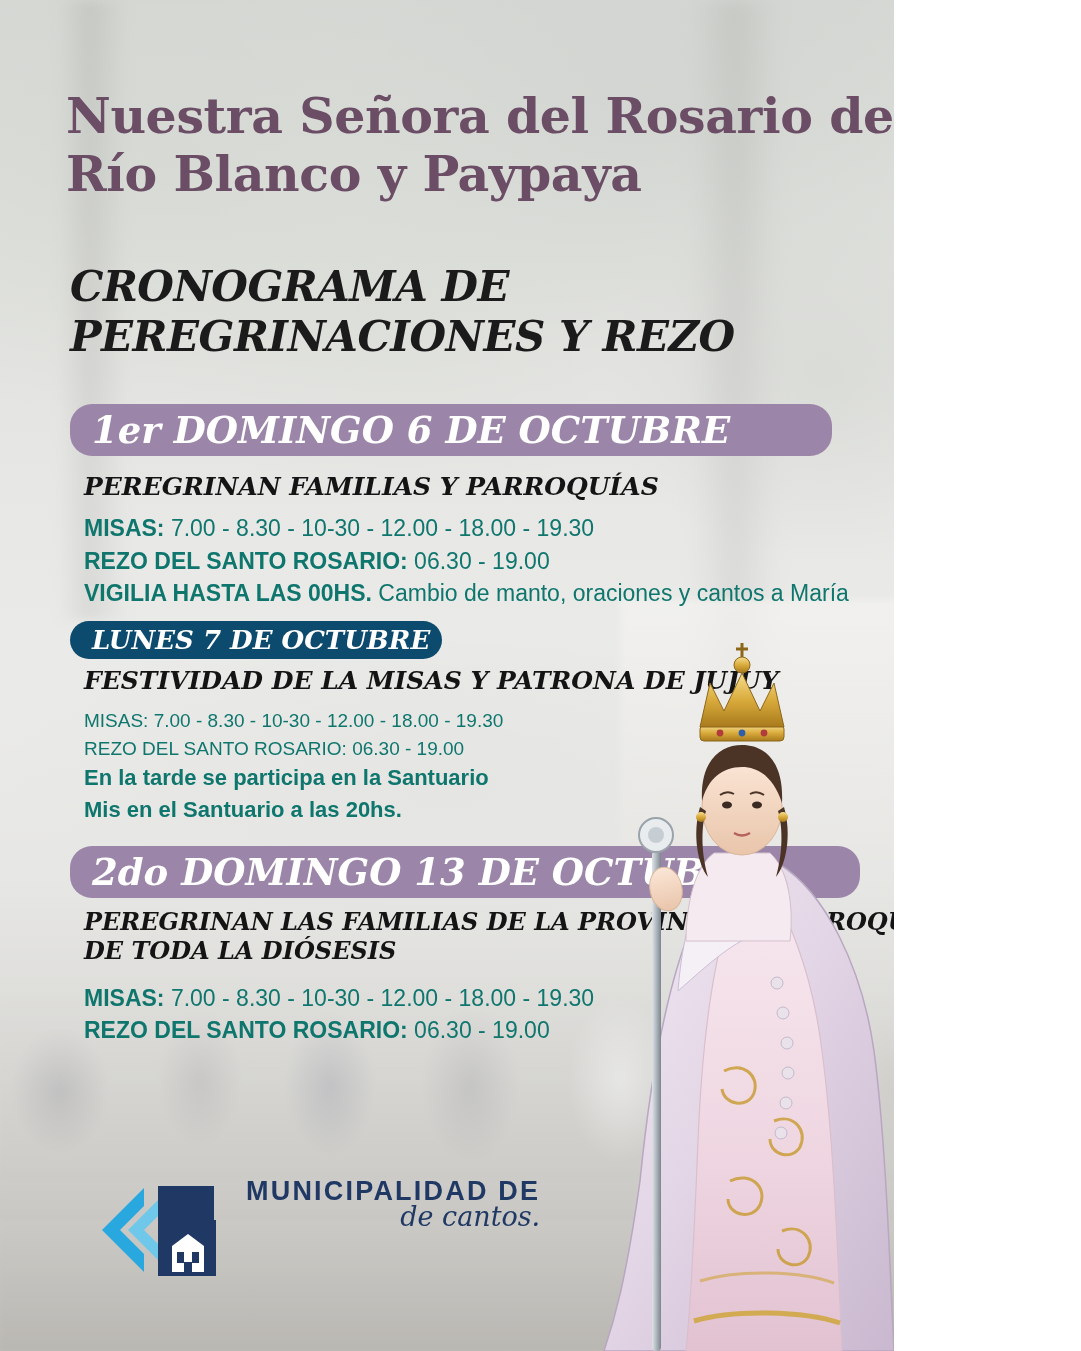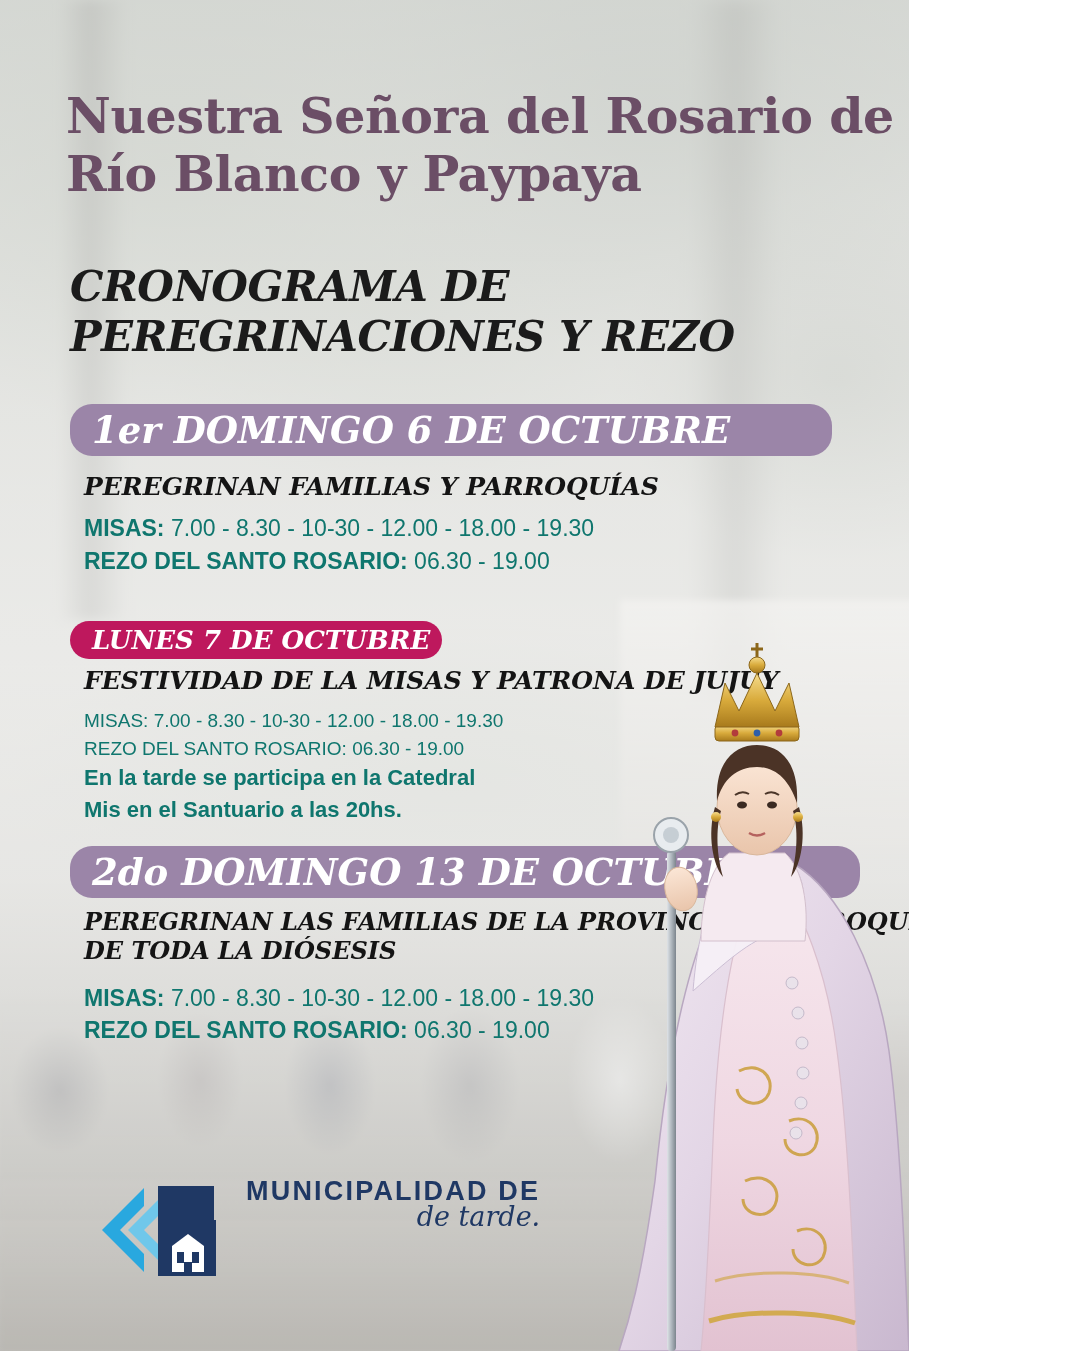--- a/index.html
+++ b/index.html
@@ -10,21 +10,20 @@
   body {
     font-family: "Liberation Sans", sans-serif;
   }
 
   .poster {
     position: relative;
     width: 894px;
     height: 1351px;
     overflow: hidden;
     background: #cfd0cf;
-    padding-left: 15px;
   }
 
   
   .bg {
     position: absolute;
     inset: 0;
     background:
       linear-gradient(180deg, rgba(150,155,150,0.55) 0%, rgba(170,172,168,0.35) 30%, rgba(185,185,180,0.30) 55%, rgba(150,150,145,0.45) 100%),
       radial-gradient(ellipse 500px 380px at 18% 12%, #7e8a72 0%, rgba(126,138,114,0) 70%),
       radial-gradient(ellipse 460px 340px at 72% 8%, #6f7c68 0%, rgba(111,124,104,0) 72%),
@@ -135,21 +134,21 @@
   #ribbon1 {
     left: 70px; top: 404px;
     width: 762px; height: 52px;
     background: #9b85a8;
   }
   #ribbon1 span { font-size: 37px; }
 
   #ribbon2 {
     left: 70px; top: 621px;
     width: 372px; height: 38px;
-    background: #be185d;
+    background: #0c4a6e;
   }
   #ribbon2 span { font-size: 26px; }
 
   #ribbon3 {
     left: 70px; top: 846px;
     width: 790px; height: 52px;
     background: #9b85a8;
   }
   #ribbon3 span { font-size: 37px; }
 
@@ -255,35 +254,38 @@
     </div>
 
     <div class="block" id="b1">
       <div class="hdr-italic">PEREGRINAN FAMILIAS Y PARROQUÍAS</div>
       <div class="line">
         <b>MISAS:</b><span> 7.00 - 8.30 - 10-30 - 12.00 - 18.00 - 19.30</span>
       </div>
       <div class="line">
         <b>REZO DEL SANTO ROSARIO:</b><span> 06.30 - 19.00</span>
       </div>
+      <div class="line">
+        <b>VIGILIA HASTA LAS 00HS.</b><span> Cambio de manto, oraciones y cantos a María</span>
+      </div>
     </div>
 
     <div class="ribbon" id="ribbon2">
       <span>LUNES 7 DE OCTUBRE</span>
     </div>
 
     <div class="block" id="b2">
       <div class="hdr-italic">FESTIVIDAD DE LA MISAS Y PATRONA DE JUJUY</div>
       <div class="line">
         <span>MISAS:</span><span> 7.00 - 8.30 - 10-30 - 12.00 - 18.00 - 19.30</span>
       </div>
       <div class="line">
         <span>REZO DEL SANTO ROSARIO:</span><span> 06.30 - 19.00</span>
       </div>
-      <div class="line big">En la tarde se participa en la Catedral</div>
+      <div class="line big">En la tarde se participa en la Santuario</div>
       <div class="line big">Mis en el Santuario a las 20hs.</div>
     </div>
 
     <div class="ribbon" id="ribbon3">
       <span>2do DOMINGO 13 DE OCTUBRE</span>
     </div>
 
     <div class="block" id="b3">
       <div class="hdr-italic l2">PEREGRINAN LAS FAMILIAS DE LA PROVINCIA Y PARROQUÍAS DE TODA LA DIÓSESIS</div>
       <div class="lines">
@@ -402,18 +404,18 @@
           </g>
           <g fill="#1f3864">
             <rect x="79" y="76" width="7" height="11"></rect>
             <rect x="94" y="76" width="7" height="11"></rect>
             <rect x="86" y="86" width="8" height="10"></rect>
           </g>
         </svg>
       </div>
       <div class="logo-text">
         <div class="l1">MUNICIPALIDAD DE</div>
-        <div class="l3">de tarde.</div>
+        <div class="l3">de cantos.</div>
       </div>
     </div>
 
   </div>
 </div>
 
 </body></html>

